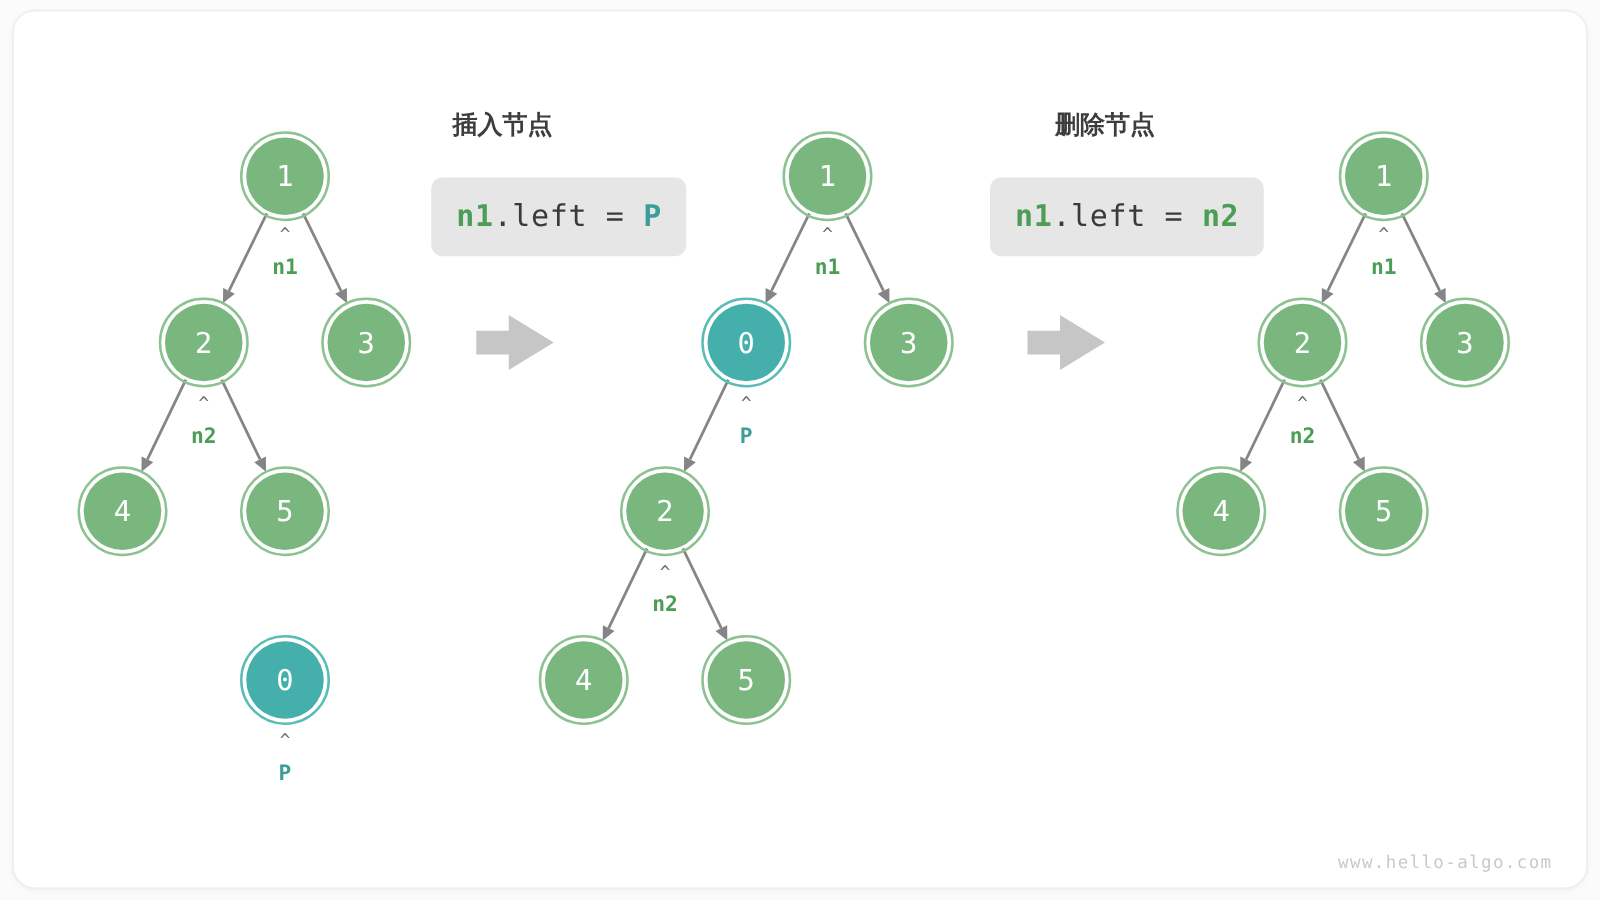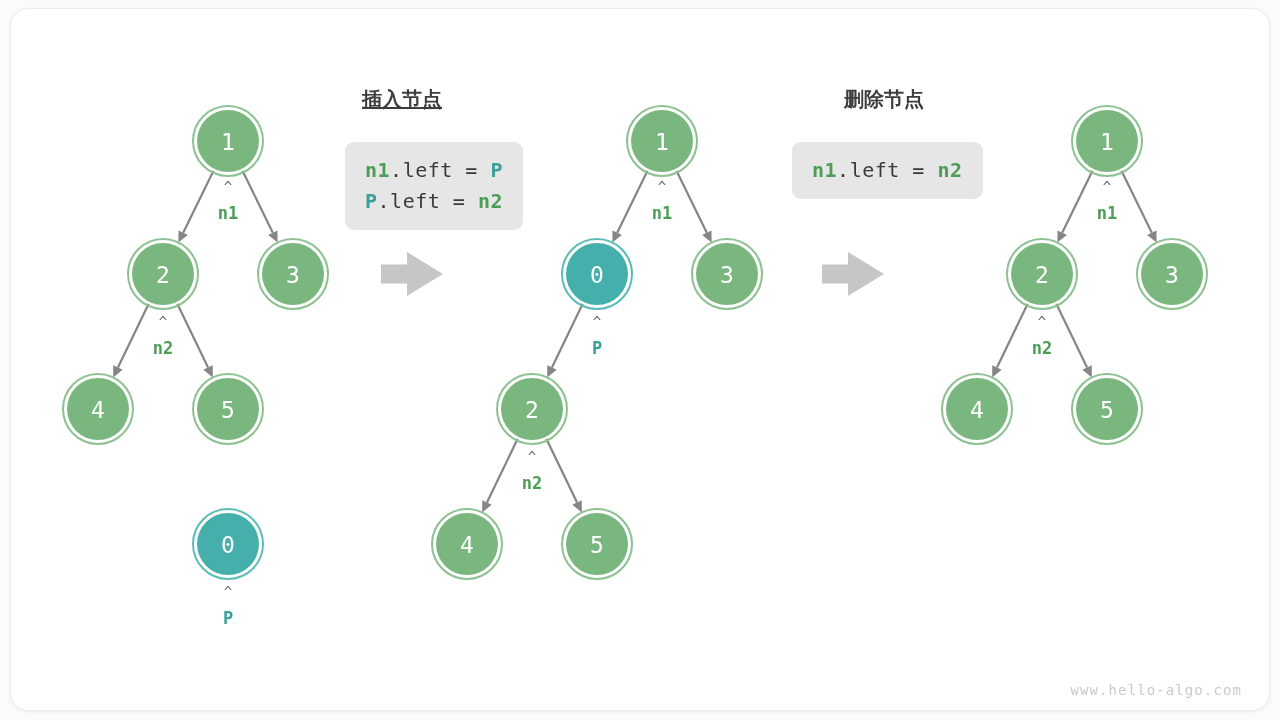--- a/index.html
+++ b/index.html
@@ -63,21 +63,21 @@
     white-space: nowrap;
   }
 
   
   .code-box {
     position: absolute;
     background: #e6e6e6;
     border-radius: 9px;
     padding: 13px 20px;
     font-family: "DejaVu Sans Mono", monospace;
-    font-size: 20px;
+    font-size: 24px;
     line-height: 1.55;
     color: #3a3a3a;
     white-space: nowrap;
   }
   .code-line { letter-spacing: 0.5px; }
   .tok-green { color: #4c9d55; font-weight: bold; }
   .tok-teal  { color: #3c9e98; font-weight: bold; }
 
   .watermark {
     position: absolute;
@@ -243,25 +243,24 @@
           <text x="1107" y="410" class="node-label">5</text>
         </g>
         <text x="1107" y="192" class="caret">^</text>
         <text x="1107" y="219" class="ptr-label" fill="#4c9d55">n1</text>
         <text x="1042" y="327" class="caret">^</text>
         <text x="1042" y="354" class="ptr-label" fill="#4c9d55">n2</text>
         <polygon points="822,264.5 848,264.5 848,252 884,274 848,296 848,283.5 822,283.5" class="big-arrow"></polygon>
       </g>
     </svg>
 
-  <div class="panel-title" id="title-insert" style="left: 362px; top: 86px; text-decoration: underline;">插入节点</div>
+  <div class="panel-title" id="title-insert" style="left: 362px; top: 86px;">插入节点</div>
   <div class="panel-title" id="title-delete" style="left: 844px; top: 86px;">删除节点</div>
 
   <div class="code-box" id="code-insert" style="left: 345px; top: 142px;">
       <div class="code-line"><span class="tok-green">n1</span><span>.left = </span><span class="tok-teal">P</span></div>
-      <div class="code-line"><span class="tok-teal">P</span><span>.left = </span><span class="tok-green">n2</span></div>
     </div>
   <div class="code-box" id="code-delete" style="left: 792px; top: 142px;">
       <div class="code-line"><span class="tok-green">n1</span><span>.left = </span><span class="tok-green">n2</span></div>
     </div>
 
   <div class="watermark">www.hello-algo.com</div>
 </div>
 
 </body></html>

